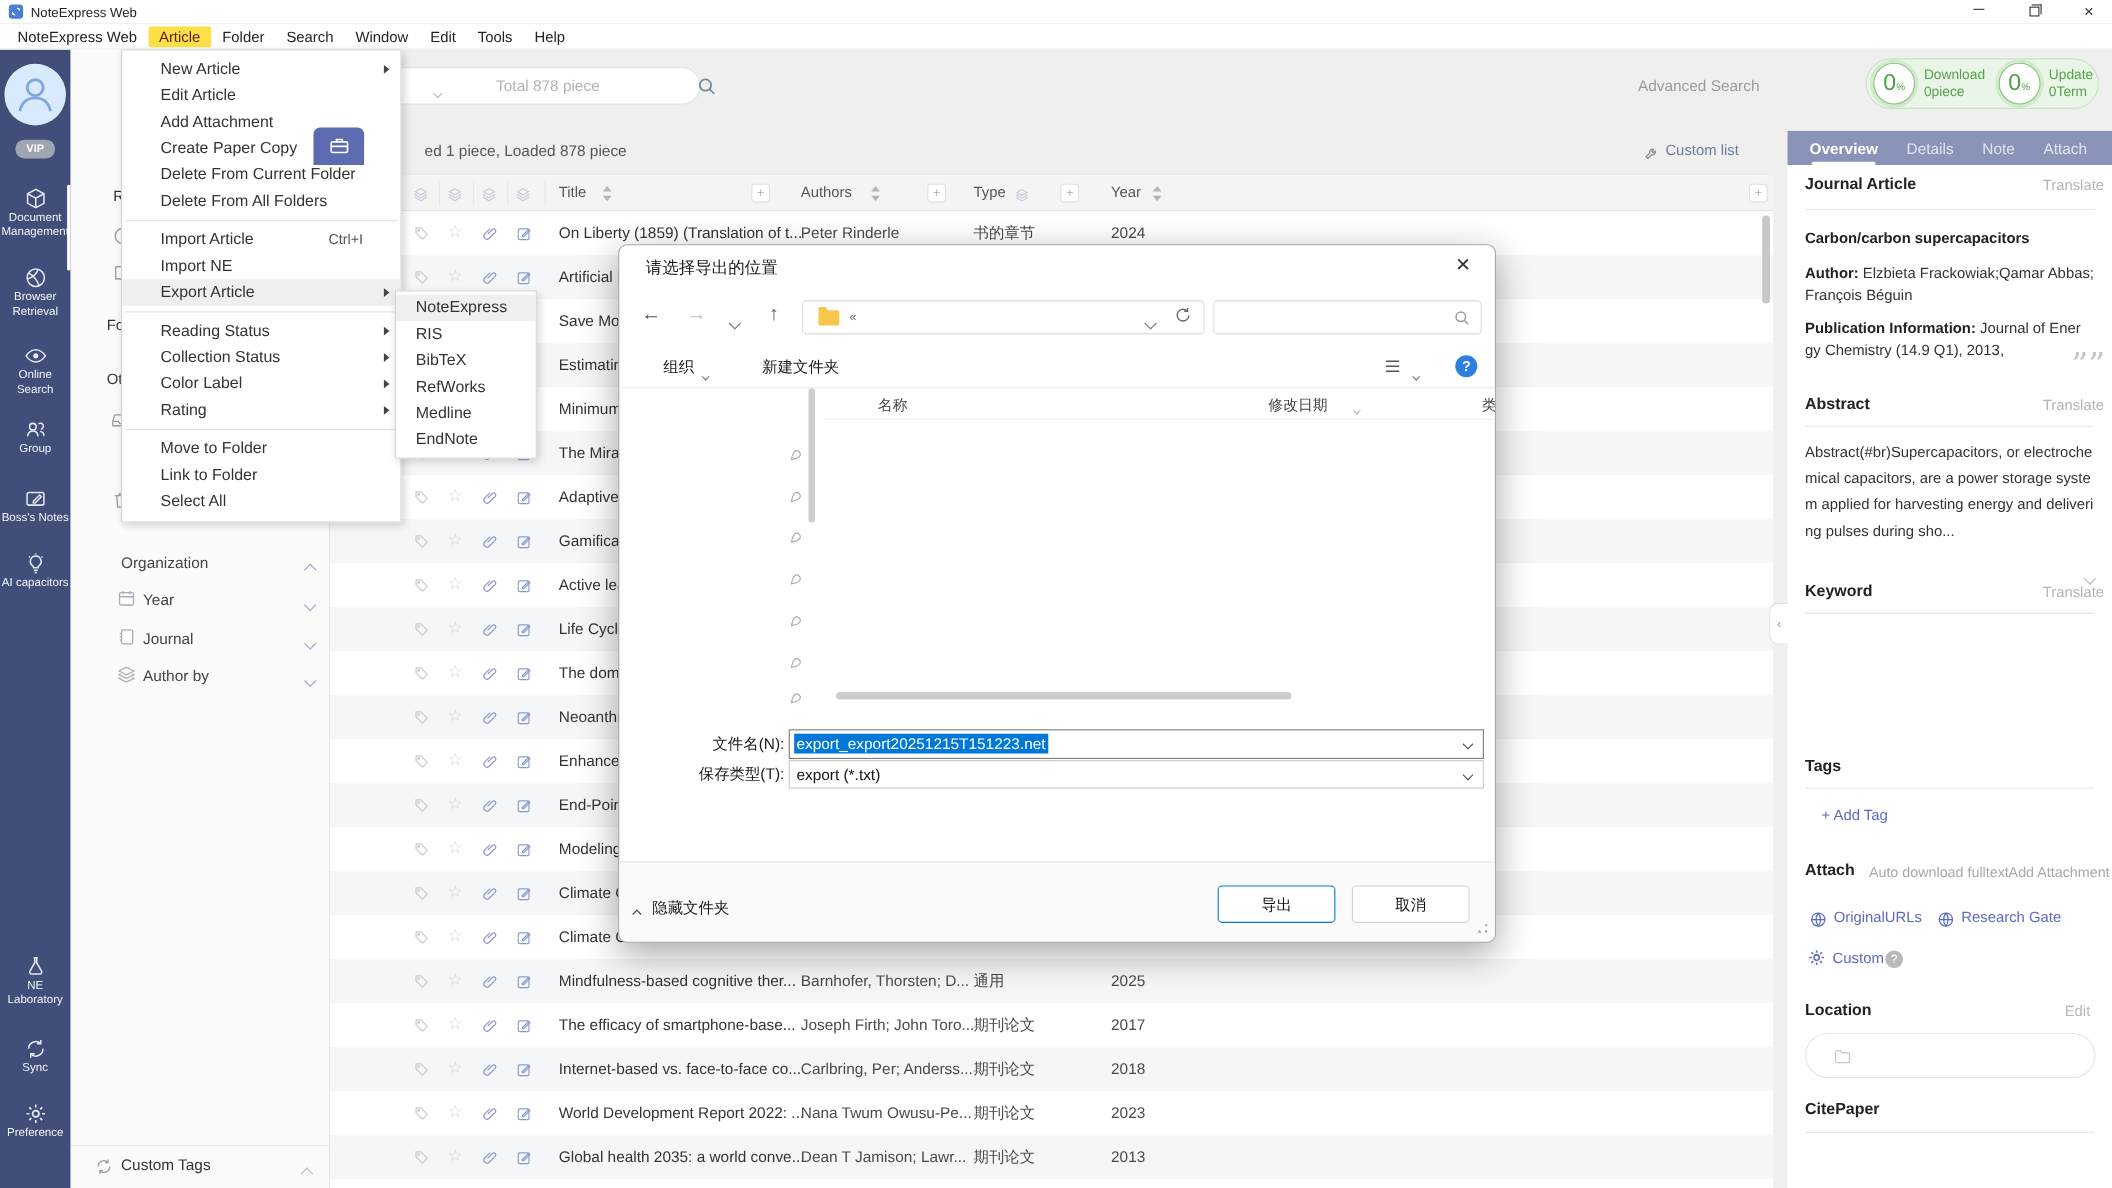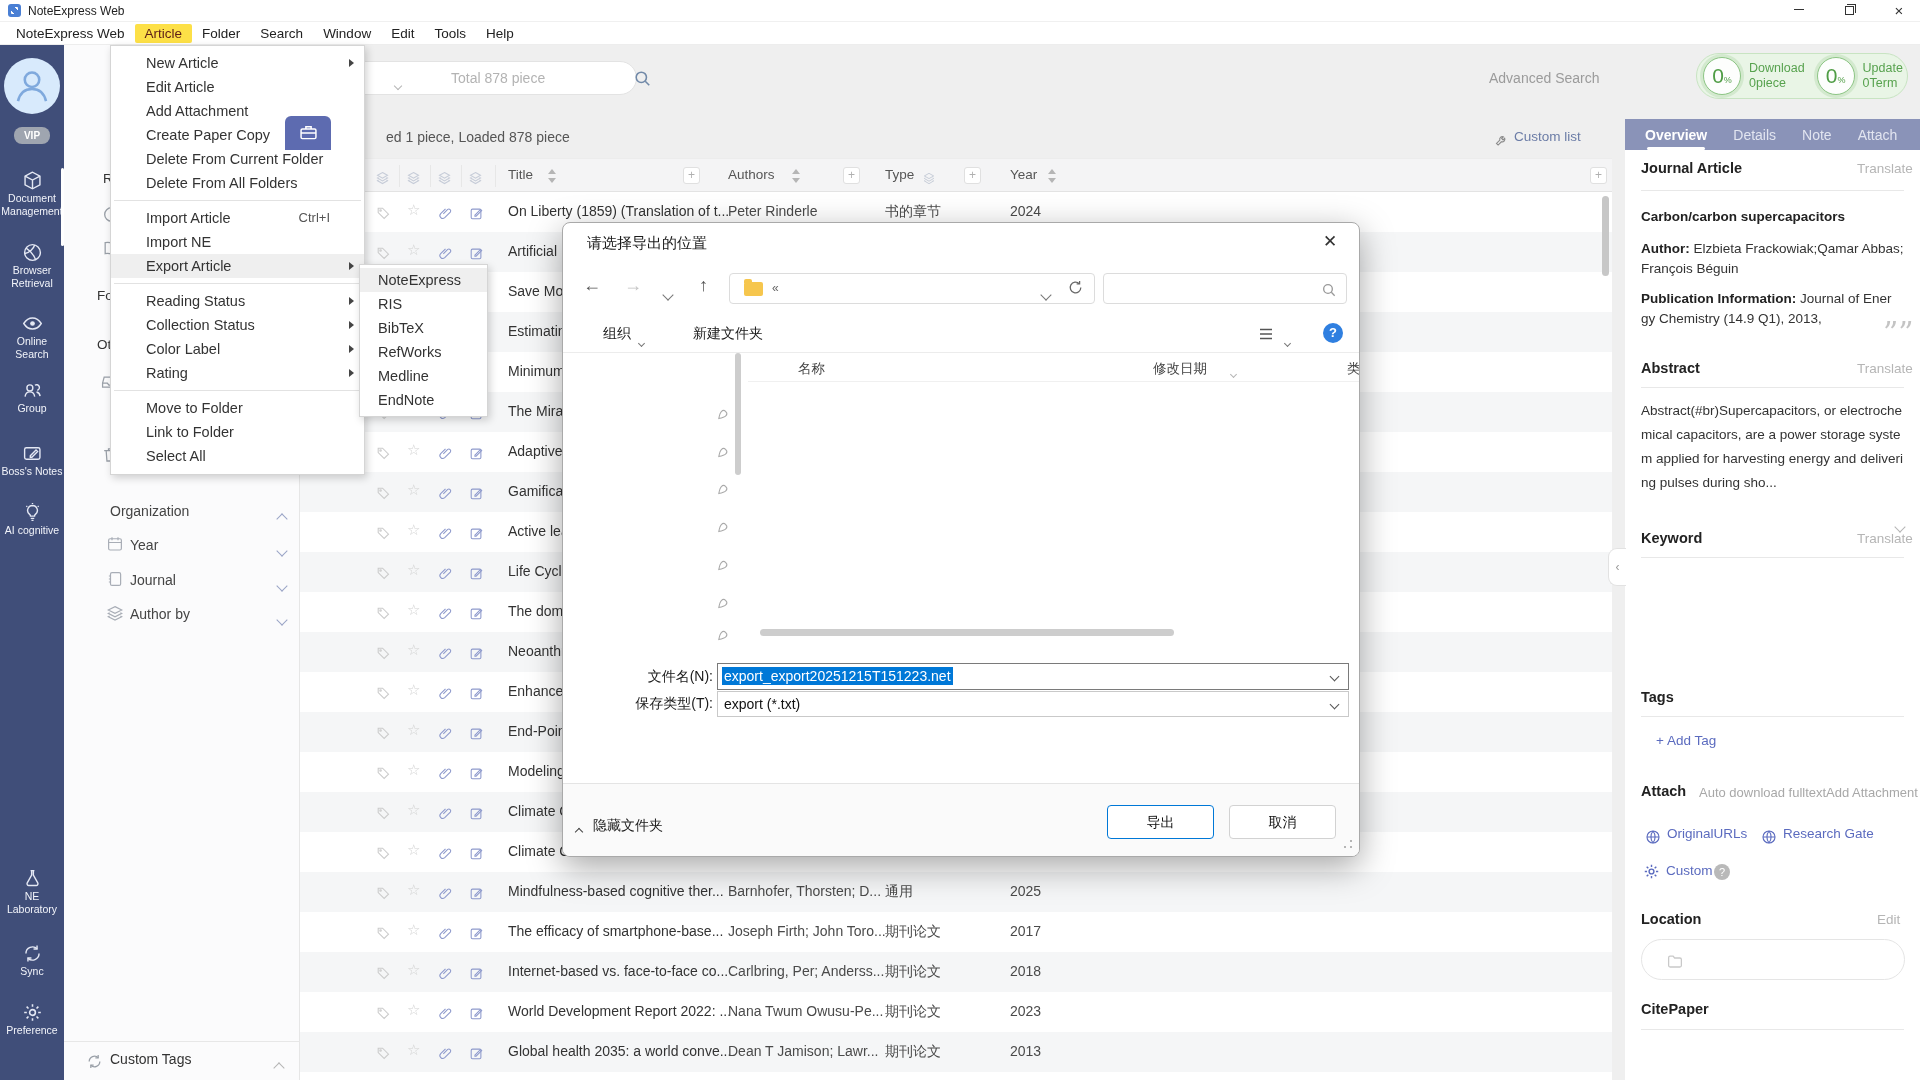--- a/index.html
+++ b/index.html
@@ -203,21 +203,21 @@
               <rect x="3" y="5.5" width="17.5" height="13" rx="2"></rect>
               <path d="m9.5 14.5 6.5-6.5 1.8 1.8-6.5 6.5H9.5Z"></path>
             </svg></div>
           <div class="lb">Boss's Notes</div>
         </div>
         <div class="snav" style="top: 457px;">
           <div class="ic"><svg width="21" height="21" viewBox="0 0 24 24" fill="none" stroke="#e4e8f4" stroke-width="1.6">
               <path d="M12 4a5.6 5.6 0 0 1 3.3 10.1c-.7.5-1 1.1-1 2h-4.6c0-.9-.3-1.5-1-2A5.6 5.6 0 0 1 12 4Z"></path>
               <path d="M10 18.7h4M10.8 21h2.4M12 1v1.4M5 4.5l1 1M19 4.5l-1 1"></path>
             </svg></div>
-          <div class="lb">AI cognitive</div>
+          <div class="lb">AI capacitors</div>
         </div>
         <div class="snav" style="top: 823px; text-align: center;">
           <div class="ic"><svg width="21" height="21" viewBox="0 0 24 24" fill="none" stroke="#e4e8f4" stroke-width="1.6">
               <path d="M9.8 3h4.4M11 3v5.2l-5 8.8a2 2 0 0 0 1.8 3h8.4a2 2 0 0 0 1.8-3l-5-8.8V3"></path>
             </svg></div>
           <div class="lb">NE Laboratory</div>
         </div>
         <div class="snav" style="top: 898px;">
           <div class="ic"><svg width="21" height="21" viewBox="0 0 24 24" fill="none" stroke="#e4e8f4" stroke-width="1.6">
               <path d="M4.5 12a7.5 7.5 0 0 1 12.8-5.3M19.5 12a7.5 7.5 0 0 1-12.8 5.3"></path>

